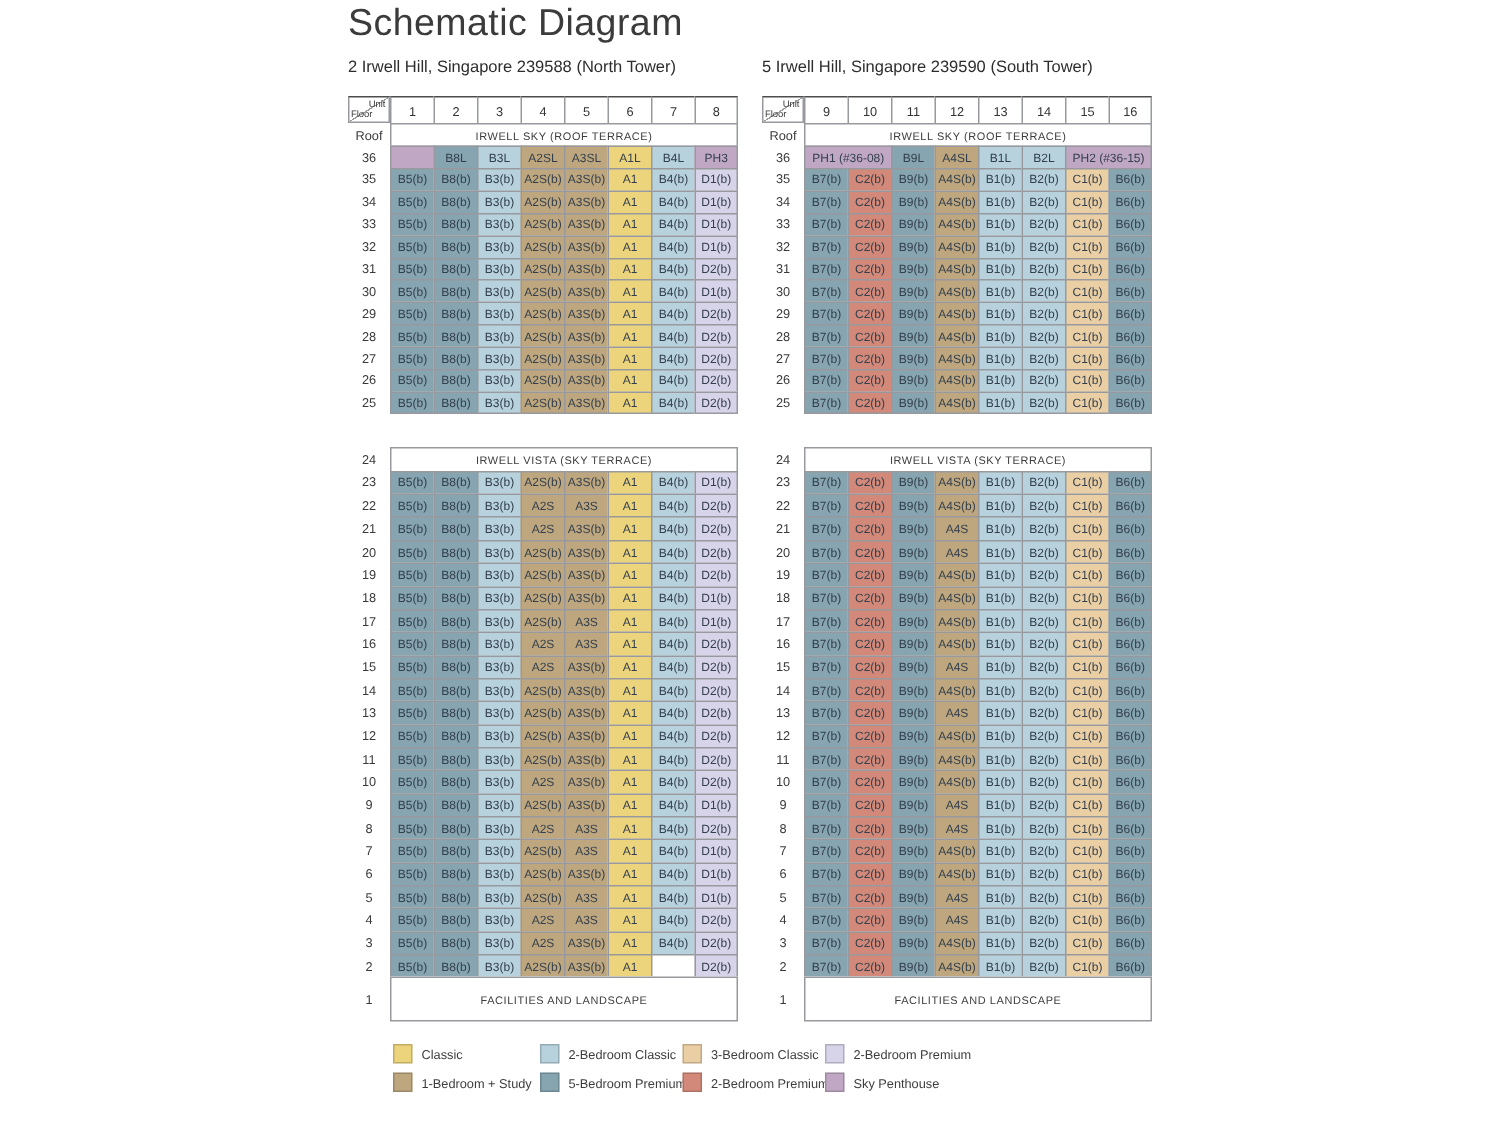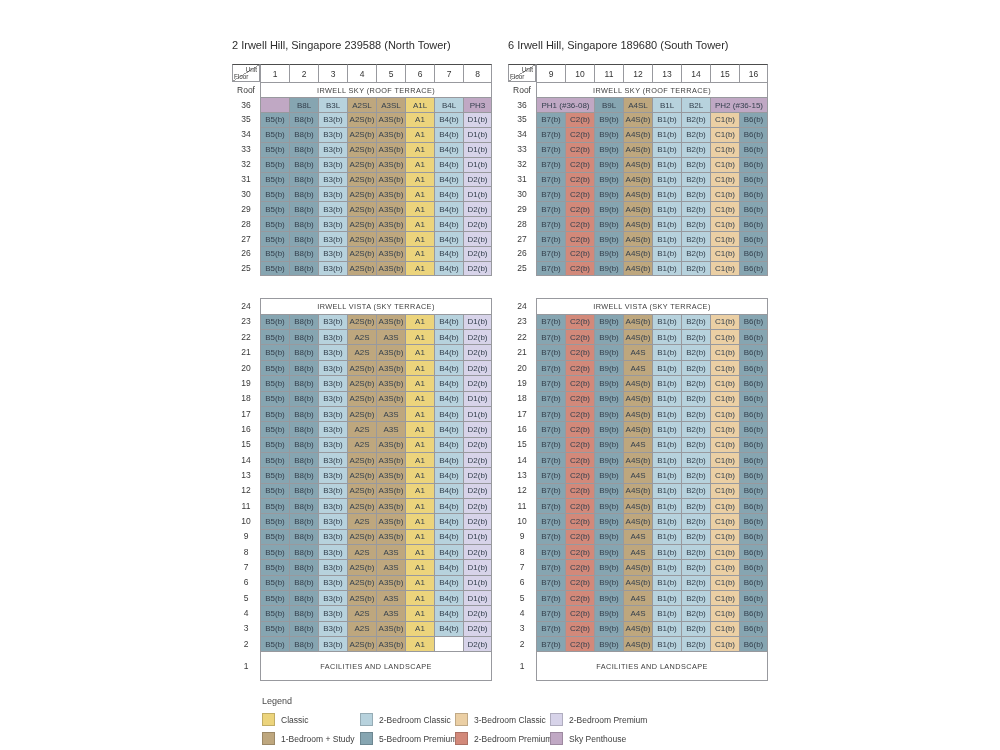--- a/index.html
+++ b/index.html
@@ -32,20 +32,21 @@
   .legend-title{font-size:9px;color:#4a4a4a;margin-bottom:7px;}
   .legend-grid{display:grid;grid-template-columns:98px 95px 95px 120px;row-gap:6px;}
   .legend-item{display:flex;align-items:center;gap:6px;}
   .swatch{width:13px;height:13px;flex:none;border:0.5px solid rgba(0,0,0,0.18);box-sizing:border-box;}
   .legend-label{font-size:8.5px;color:#3d3d3d;white-space:nowrap;}
 </style>
 </head>
 <body>
 
 <div class="page">
+  <div class="page-title">Schematic Diagram</div>
 
   <div class="tower" id="tower-north">
     <div class="subtitle">2 Irwell Hill, Singapore 239588 (North Tower)</div>
     <div class="tgrid" id="grid-north">
         <div class="block block1">
           <div class="trow head" style="height: 18px;">
             <div class="corner">
               <span class="cu">Unit</span>
               <span class="cf">Floor</span>
             </div>
@@ -444,21 +445,21 @@
           </div>
           <div class="trow bottom" style="height: 30px;">
             <div class="fcell">1</div>
             <div class="ucell zone last" style="width: 232px; background: rgb(255, 255, 255);">FACILITIES AND LANDSCAPE</div>
           </div>
         </div>
       </div>
   </div>
 
   <div class="tower" id="tower-south">
-    <div class="subtitle">6 Irwell Hill, Singapore 189680 (South Tower)</div>
+    <div class="subtitle">5 Irwell Hill, Singapore 239590 (South Tower)</div>
     <div class="tgrid" id="grid-south">
         <div class="block block1">
           <div class="trow head" style="height: 18px;">
             <div class="corner">
               <span class="cu">Unit</span>
               <span class="cf">Floor</span>
             </div>
             <div class="ucell hcell" style="width: 29px; background: rgb(255, 255, 255);">9</div>
             <div class="ucell hcell" style="width: 29px; background: rgb(255, 255, 255);">10</div>
             <div class="ucell hcell" style="width: 29px; background: rgb(255, 255, 255);">11</div>
@@ -852,21 +853,20 @@
           </div>
           <div class="trow bottom" style="height: 30px;">
             <div class="fcell">1</div>
             <div class="ucell zone last" style="width: 232px; background: rgb(255, 255, 255);">FACILITIES AND LANDSCAPE</div>
           </div>
         </div>
       </div>
   </div>
 
   <div class="legend">
-    <div class="legend-title">Legend</div>
     <div class="legend-grid" id="legend-grid">
         <div class="legend-item">
           <span class="swatch" style="background: rgb(236, 212, 124);"></span>
           <span class="legend-label">Classic</span>
         </div>
         <div class="legend-item">
           <span class="swatch" style="background: rgb(183, 210, 221);"></span>
           <span class="legend-label">2-Bedroom Classic</span>
         </div>
         <div class="legend-item">

